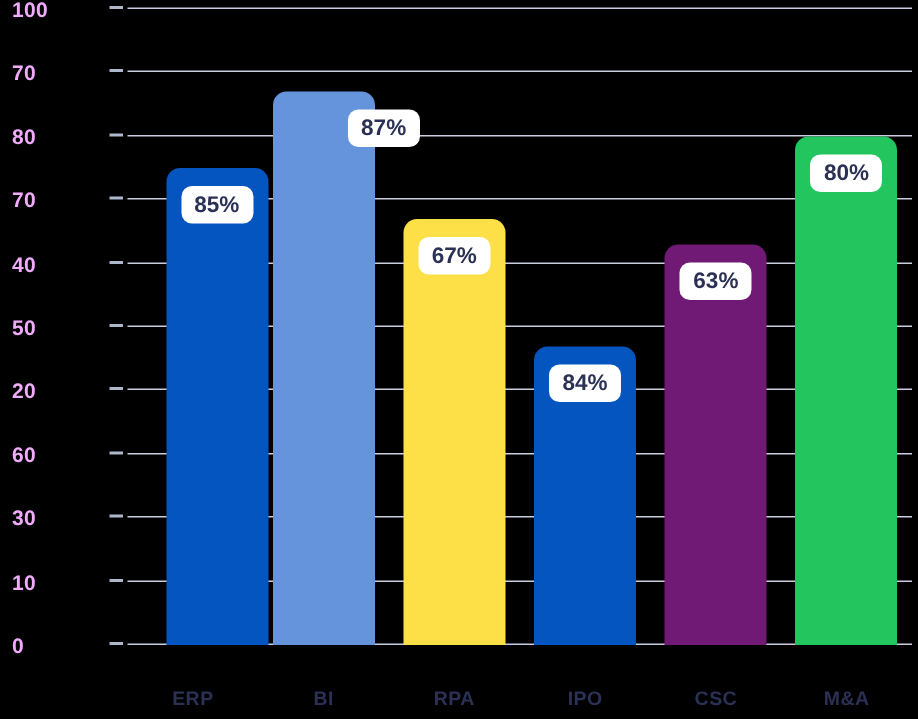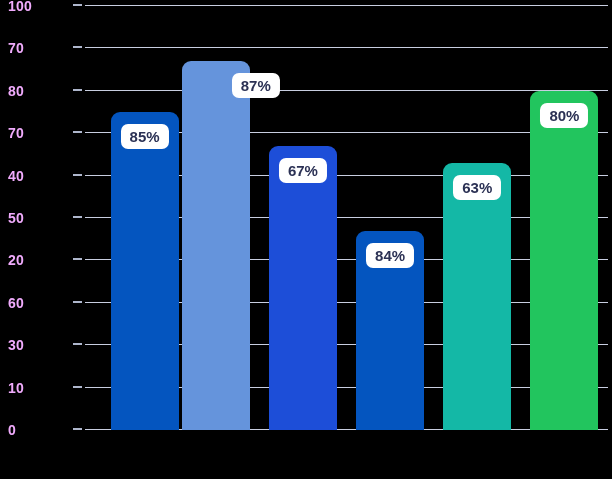--- a/index.html
+++ b/index.html
@@ -161,29 +161,37 @@
         <div class="gridline" style="bottom: 424px;"></div>
         <div class="tick-stub" style="bottom: 424px;"></div>
       </div>
     <div id="bars">
         <div class="bar" style="left: 9.58333px; width: 68px; height: 318px; background: rgb(4, 85, 191); margin-left: 16px;">
           <div class="value-pill" style="top: 12px;">85%</div>
         </div>
         <div class="bar" style="left: 96.75px; width: 68px; height: 368.88px; background: rgb(101, 148, 220);">
           <div class="value-pill" style="top: 12px; margin-left: 40px;">87%</div>
         </div>
-        <div class="bar" style="left: 183.917px; width: 68px; height: 284.08px; background: #1d4ed8;">
+        <div class="bar" style="left: 183.917px; width: 68px; height: 284.08px; background: #fde047;">
           <div class="value-pill" style="top: 12px;">67%</div>
         </div>
         <div class="bar" style="left: 271.083px; width: 68px; height: 199.28px; background: rgb(4, 85, 191);">
           <div class="value-pill" style="top: 12px;">84%</div>
         </div>
-        <div class="bar" style="left: 358.25px; width: 68px; height: 267.12px; background: #14b8a6;">
+        <div class="bar" style="left: 358.25px; width: 68px; height: 267.12px; background: #701a75;">
           <div class="value-pill" style="top: 12px;">63%</div>
         </div>
         <div class="bar" style="left: 445.417px; width: 68px; height: 339.2px; background: #22c55e;">
           <div class="value-pill" style="top: 12px;">80%</div>
         </div>
       </div>
   </div>
 
+  <div id="x-axis-labels">
+      <div class="x-tick-label" style="left: 43.5833px; top: 4px;">ERP</div>
+      <div class="x-tick-label" style="left: 130.75px; top: 4px;">BI</div>
+      <div class="x-tick-label" style="left: 217.917px; top: 4px;">RPA</div>
+      <div class="x-tick-label" style="left: 305.083px; top: 4px;">IPO</div>
+      <div class="x-tick-label" style="left: 392.25px; top: 4px;">CSC</div>
+      <div class="x-tick-label" style="left: 479.417px; top: 4px;">M&amp;A</div>
+    </div>
 
 </div>
 
 </body></html>

